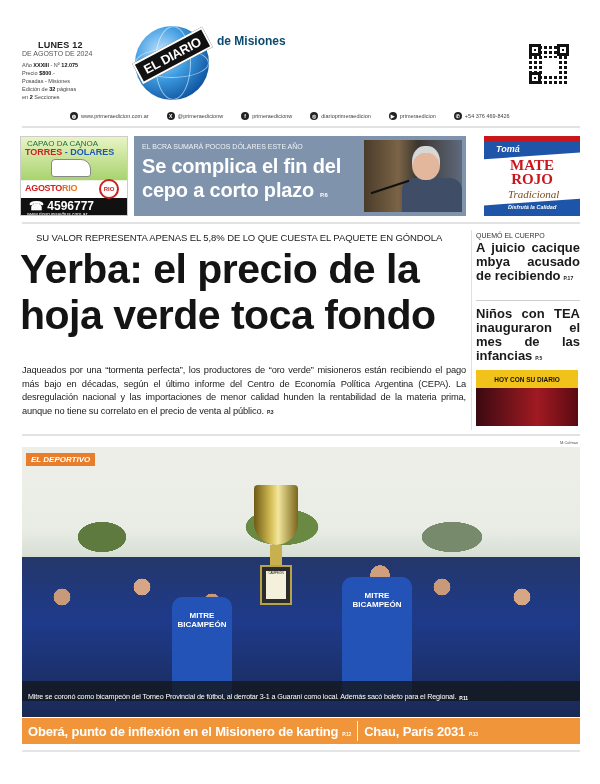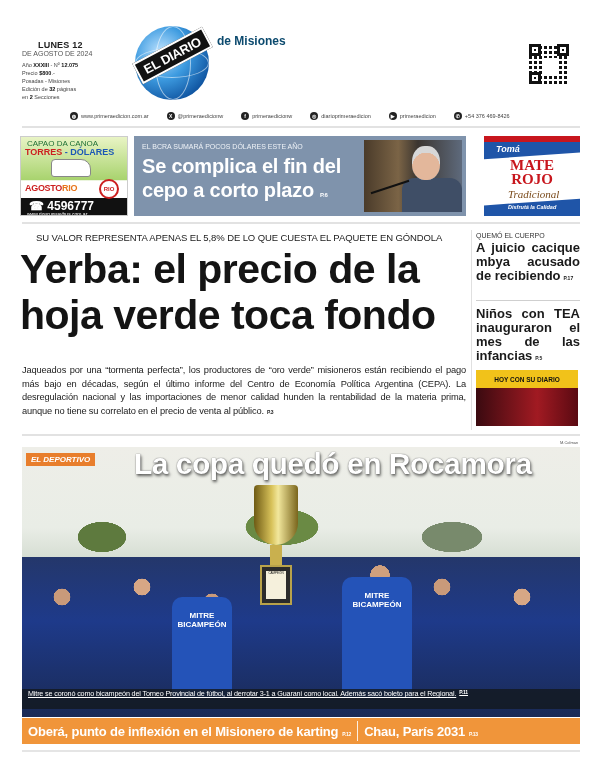--- a/index.html
+++ b/index.html
@@ -110,21 +110,21 @@
       linear-gradient(#24376b 0%, #1e3a8a 40%, #1a2a55 100%); }
     .jersey { position: absolute; background: #2453b8; border-radius: 10px 10px 0 0; color: #fff; font-size: 8px; font-weight: bold; text-align: center; padding-top: 14px; line-height: 9px; }
     .trophy { position: absolute; left: 232px; top: 38px; width: 44px; height: 140px; }
     .trophy-cup { position: absolute; left: 0; top: 0; width: 44px; height: 60px; border-radius: 4px 4px 22px 22px; background: linear-gradient(90deg, #6e5a14, #d8c25a 40%, #f2e79c 55%, #7a651c); }
     .trophy-stem { position: absolute; left: 16px; top: 60px; width: 12px; height: 20px; background: #c9b04e; }
     .trophy-base { position: absolute; left: 6px; top: 80px; width: 32px; height: 40px; background: #2b2b2b; border: 2px solid #b8a24a; }
     .trophy-plaque { position: absolute; left: 4px; top: 4px; width: 20px; height: 28px; background: #f5f0dc; font-size: 3px; text-align: center; color: #111; }
     .photo-credit { left: 560px; top: 440px; font-size: 4px; color: #555; }
     .sec-tag { position: absolute; left: 4px; top: 6px; background: #e87e2c; color: #fff; font-size: 8px; font-weight: bold; font-style: italic; padding: 2px 5px; }
     .sports-title { position: absolute; left: 112px; top: 0px; font-size: 30px; font-weight: bold; color: #fff; letter-spacing: -0.5px; text-shadow: 1px 2px 3px rgba(0,0,0,0.6), 0 0 1px #444; white-space: nowrap; }
-    .caption { position: absolute; left: 0; bottom: 8px; width: 100%; height: 20px; background: rgba(20,24,30,0.82); color: #fff; font-size: 7.2px; display: flex; align-items: flex-start; padding-left: 6px; letter-spacing: -0.15px; text-decoration: underline; }
+    .caption { position: absolute; left: 0; bottom: 16px; width: 100%; height: 20px; background: rgba(20,24,30,0.82); color: #fff; font-size: 7.2px; display: flex; align-items: flex-end; padding-left: 6px; letter-spacing: -0.15px; }
 
     .bottom-bar { left: 22px; top: 718px; width: 558px; height: 26px; background: #f0953a; display: flex; align-items: center; color: #fff; font-weight: bold; }
     .bb-item { font-size: 13px; padding: 0 6px; letter-spacing: -0.2px; white-space: nowrap; }
     .bb-sep { width: 1px; height: 20px; background: #fff; opacity: 0.85; }
     .bb-pg { font-size: 5px; margin-left: 4px; }
     .bottom-rule { left: 22px; top: 750px; width: 558px; height: 2px; background: #e5e5e5; }
   </style>
 </head>
 <body>
 
@@ -239,21 +239,20 @@
   <div class="jersey" style="left:150px;top:150px;width:60px;height:100px">MITRE BICAMPEÓN</div>
   <div class="jersey" style="left:320px;top:130px;width:70px;height:120px">MITRE BICAMPEÓN</div>
   <div class="trophy">
     <div class="trophy-cup"></div>
     <div class="trophy-stem"></div>
     <div class="trophy-base">
         <div class="trophy-plaque">CAMPEÓN</div>
       </div>
   </div>
   <div class="sec-tag">EL DEPORTIVO</div>
-  <div class="sports-title">La copa quedó en Rocamora</div>
   <div class="caption">
       <span>Mitre se coronó como bicampeón del Torneo Provincial de fútbol, al derrotar 3-1 a Guaraní como local. Además sacó boleto para el Regional.</span>
       <span class="pg">P.11</span>
     </div>
 </div>
 
 <div class="abs bottom-bar">
   <div class="bb-item"><span>Oberá, punto de inflexión en el Misionero de karting</span><span class="bb-pg">P.12</span></div>
   <div class="bb-sep"></div>
   <div class="bb-item"><span>Chau, París 2031</span><span class="bb-pg">P.13</span></div>

